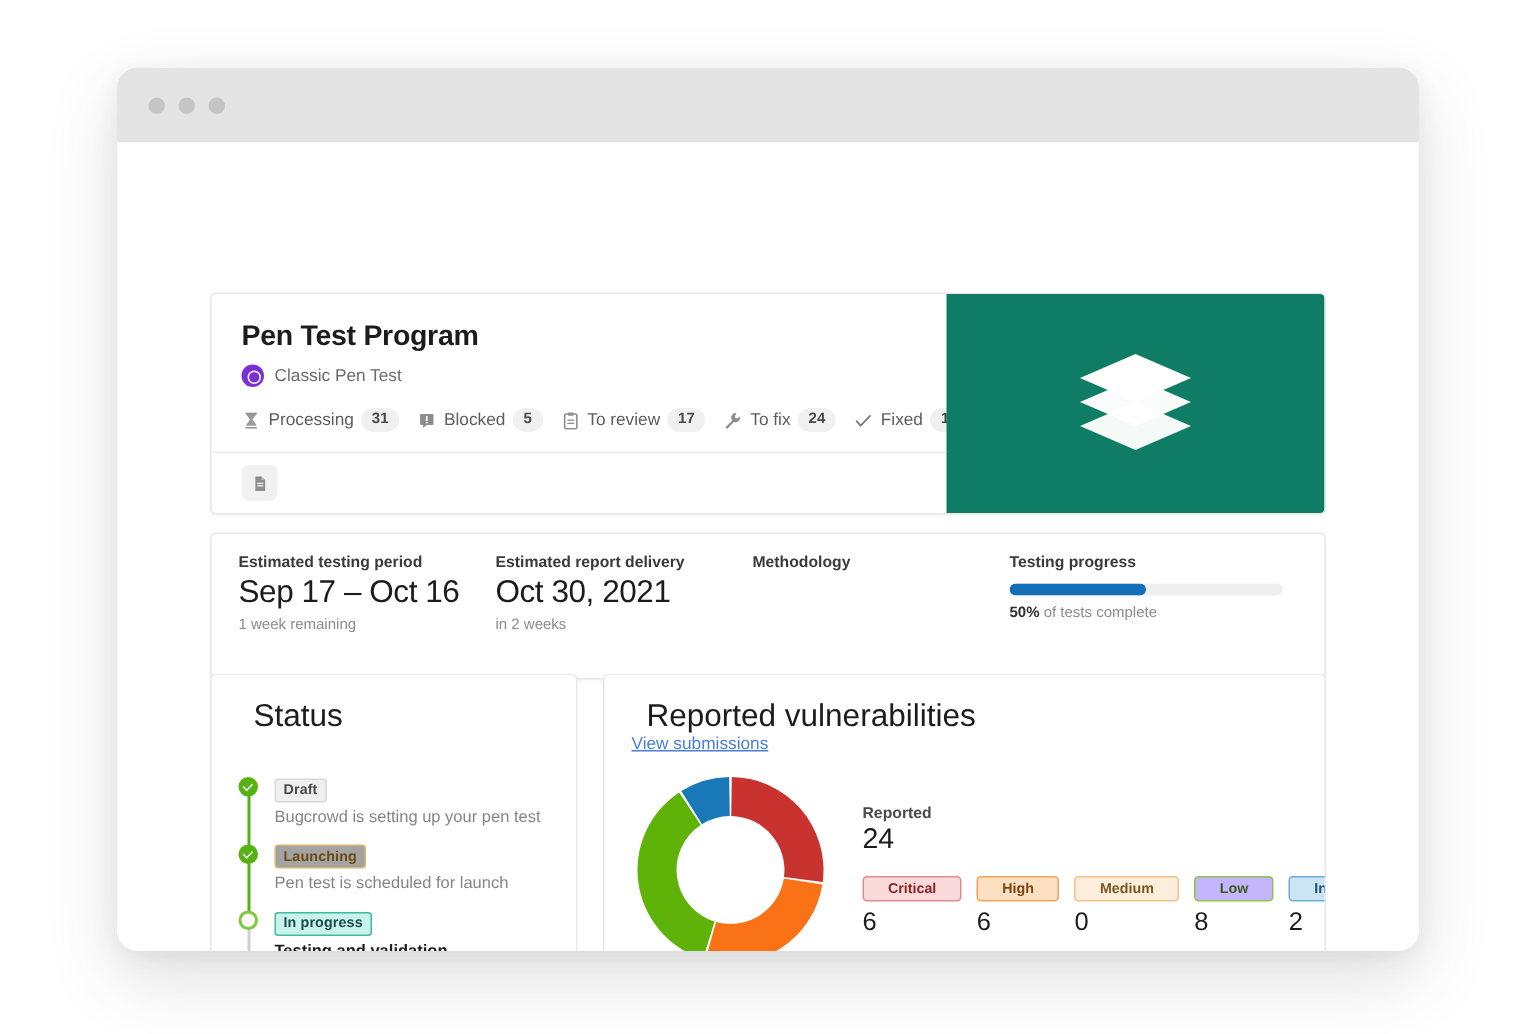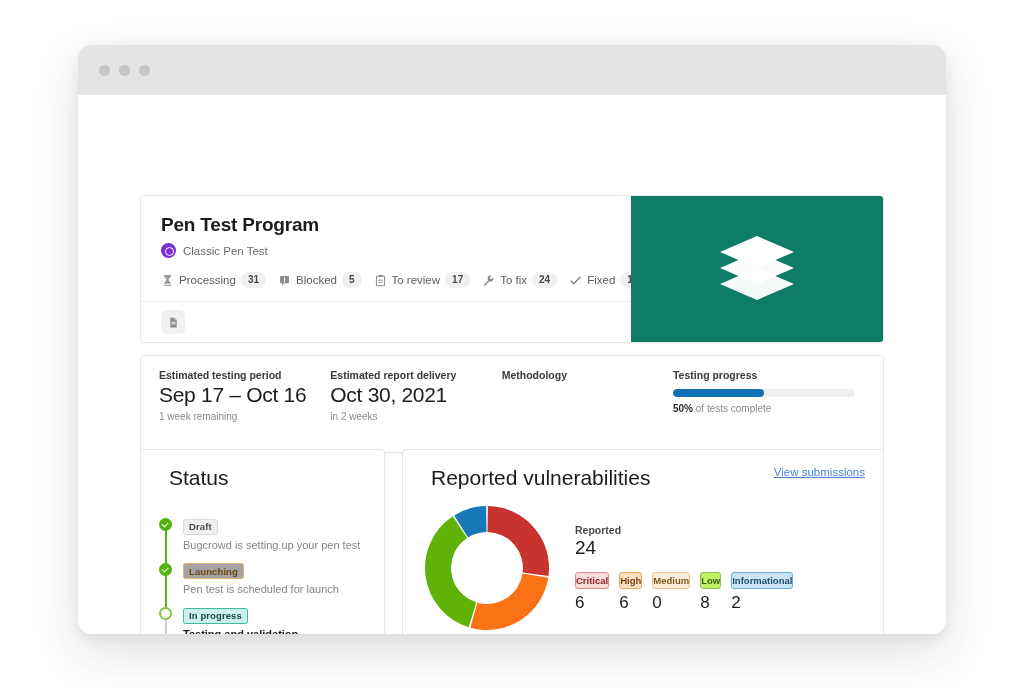--- a/index.html
+++ b/index.html
@@ -104,32 +104,32 @@
   .tl-dot.pending { border: 2px solid #d3d3d3; }
   .tag {
     display: inline-block; font-size: 9.5px; font-weight: bold;
     padding: 1.5px 5px; border-radius: 2.5px; line-height: 11px; letter-spacing: 0.1px;
   }
   .tl-desc { font-size: 11px; color: #858585; margin-top: 4px; }
   .tl-desc.strong { color: #1c1c1c; font-weight: bold; }
 
   
   .vuln-panel { position: absolute; left: 324px; top: 354px; width: 482px; height: 185px; padding: 16px 18px 0 18px; overflow: hidden; border-bottom: none; border-radius: 4px 4px 0 0; }
-  .vuln-head { display: flex; align-items: flex-start; justify-content: space-between; }
+  .vuln-head { display: flex; align-items: flex-start; justify-content: space-between; flex-direction: column; }
   .link { font-size: 11.5px; color: #4a7fd4; }
   .vuln-body { display: flex; margin-top: 12px; }
   .donut-wrap { width: 132px; flex: none; }
   .vuln-right { padding-left: 22px; padding-top: 22px; }
   .rep-lab { font-size: 10.5px; font-weight: bold; color: #4a4a4a; }
   .rep-num { font-size: 19px; color: #1c1c1c; margin-top: 1px; }
   .sev-row { display: flex; gap: 10px; margin-top: 11px; }
   .sev { }
   .sev-badge {
     display: inline-block; font-size: 9.5px; font-weight: bold;
-    padding: 2px 0; border-radius: 3px; line-height: 11px;
+    padding: 2px 16px; border-radius: 3px; line-height: 11px;
   }
   .sev-count { font-size: 17px; color: #1c1c1c; margin-top: 4px; }
 </style>
 </head>
 <body>
 
 <div class="stage">
   <div class="browser">
 
     <div class="titlebar">
@@ -267,21 +267,21 @@
                 <path d="M 33.211772165961605 13.379356565097098 A 62 62 0 0 1 65.13434481897298 4.006043511423137 L 65.49791999500432 30.04350523662542 A 35.96 35.96 0 0 0 46.98282785625773 35.48002680775632 Z" fill="#1878b8"></path>
               </svg>
           </div>
           <div class="vuln-right">
             <div class="rep-lab">Reported</div>
             <div class="rep-num">24</div>
             <div class="sev-row" id="sev-row">
                 <div class="sev"><span class="sev-badge" style="background: rgb(251, 218, 219); color: rgb(138, 35, 38); border: 1px solid rgb(224, 138, 140);">Critical</span><div class="sev-count">6</div></div>
                 <div class="sev"><span class="sev-badge" style="background: rgb(253, 224, 194); color: rgb(122, 67, 16); border: 1px solid rgb(240, 164, 90);">High</span><div class="sev-count">6</div></div>
                 <div class="sev"><span class="sev-badge" style="background: rgb(253, 238, 219); color: rgb(122, 85, 32); border: 1px solid rgb(240, 192, 137);">Medium</span><div class="sev-count">0</div></div>
-                <div class="sev"><span class="sev-badge" style="background: #bef264; color: rgb(60, 90, 30); border: 1px solid rgb(140, 196, 78);">Low</span><div class="sev-count">8</div></div>
+                <div class="sev"><span class="sev-badge" style="background: #c4b5fd; color: rgb(60, 90, 30); border: 1px solid rgb(140, 196, 78);">Low</span><div class="sev-count">8</div></div>
                 <div class="sev"><span class="sev-badge" style="background: rgb(203, 229, 245); color: rgb(29, 77, 112); border: 1px solid rgb(104, 174, 216);">Informational</span><div class="sev-count">2</div></div>
               </div>
           </div>
         </div>
       </div>
 
     </div>
   </div>
 </div>
 

